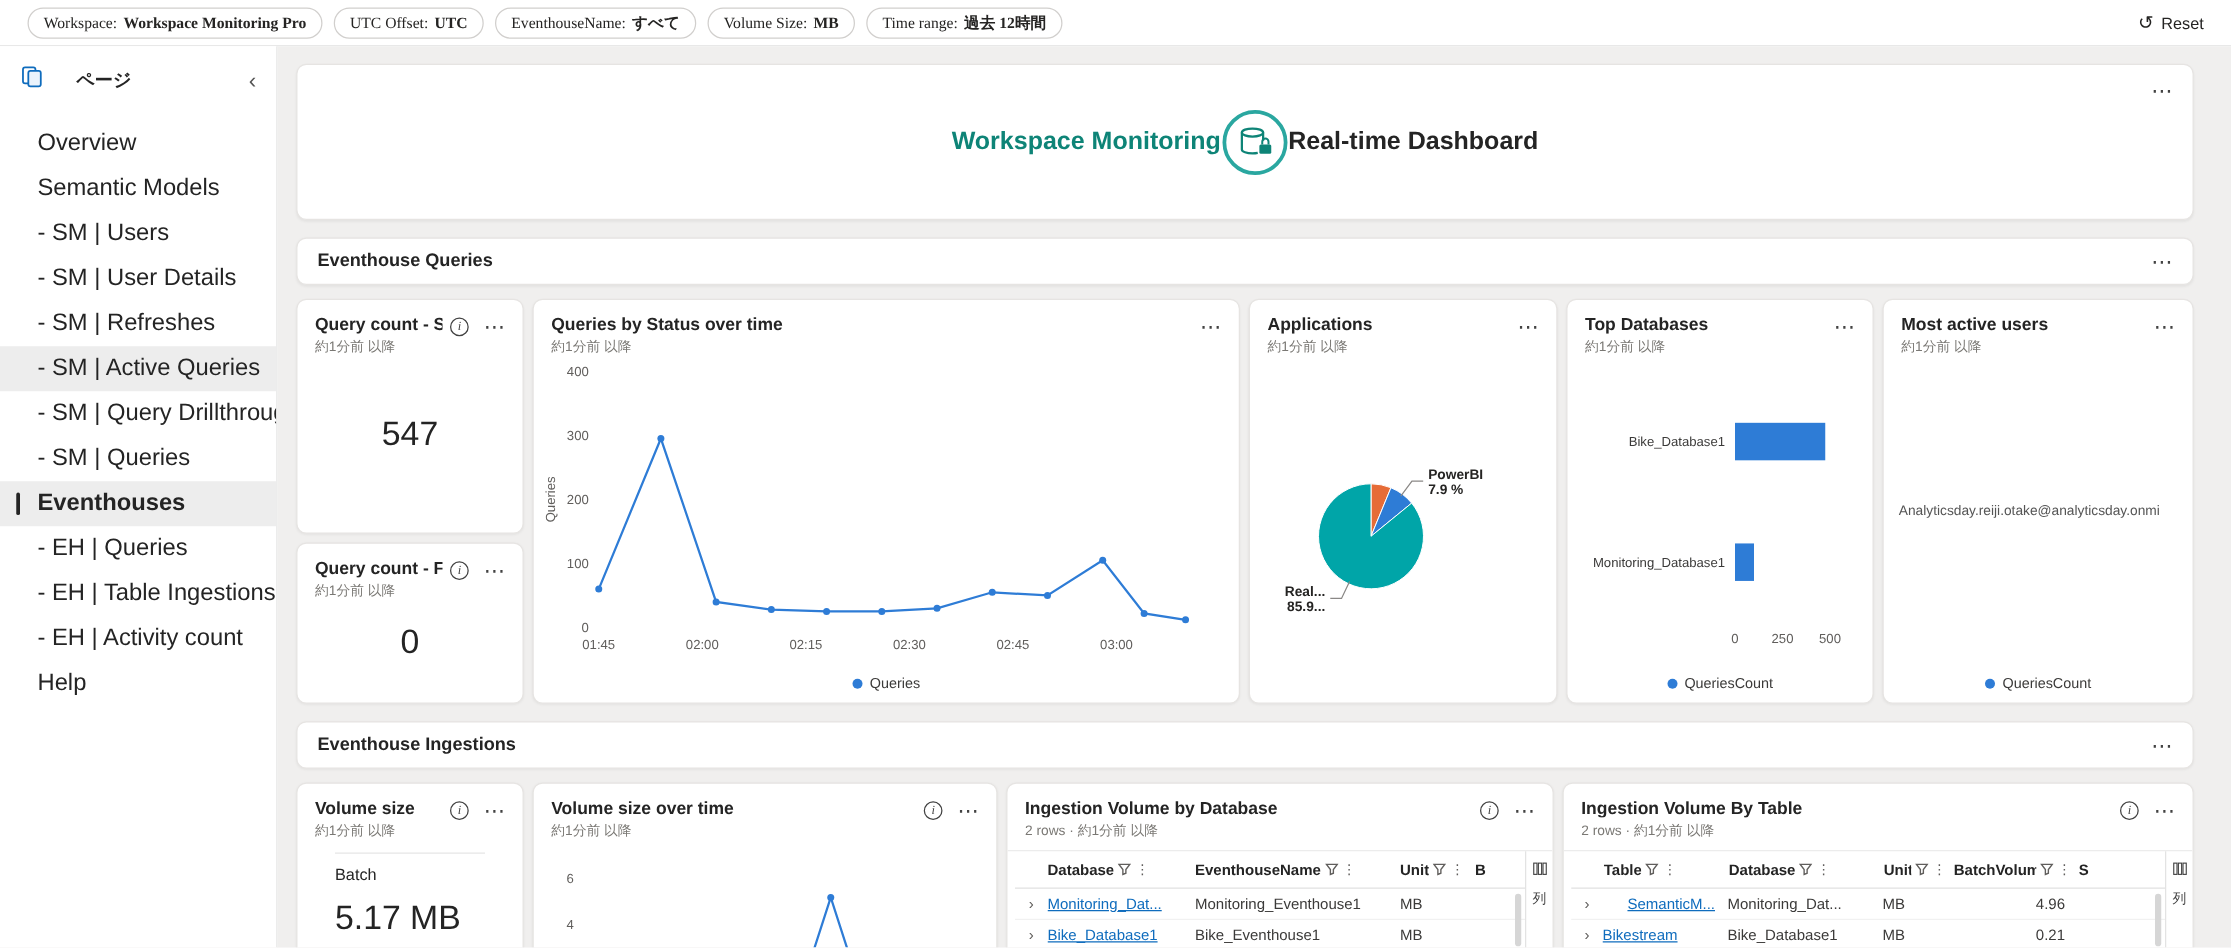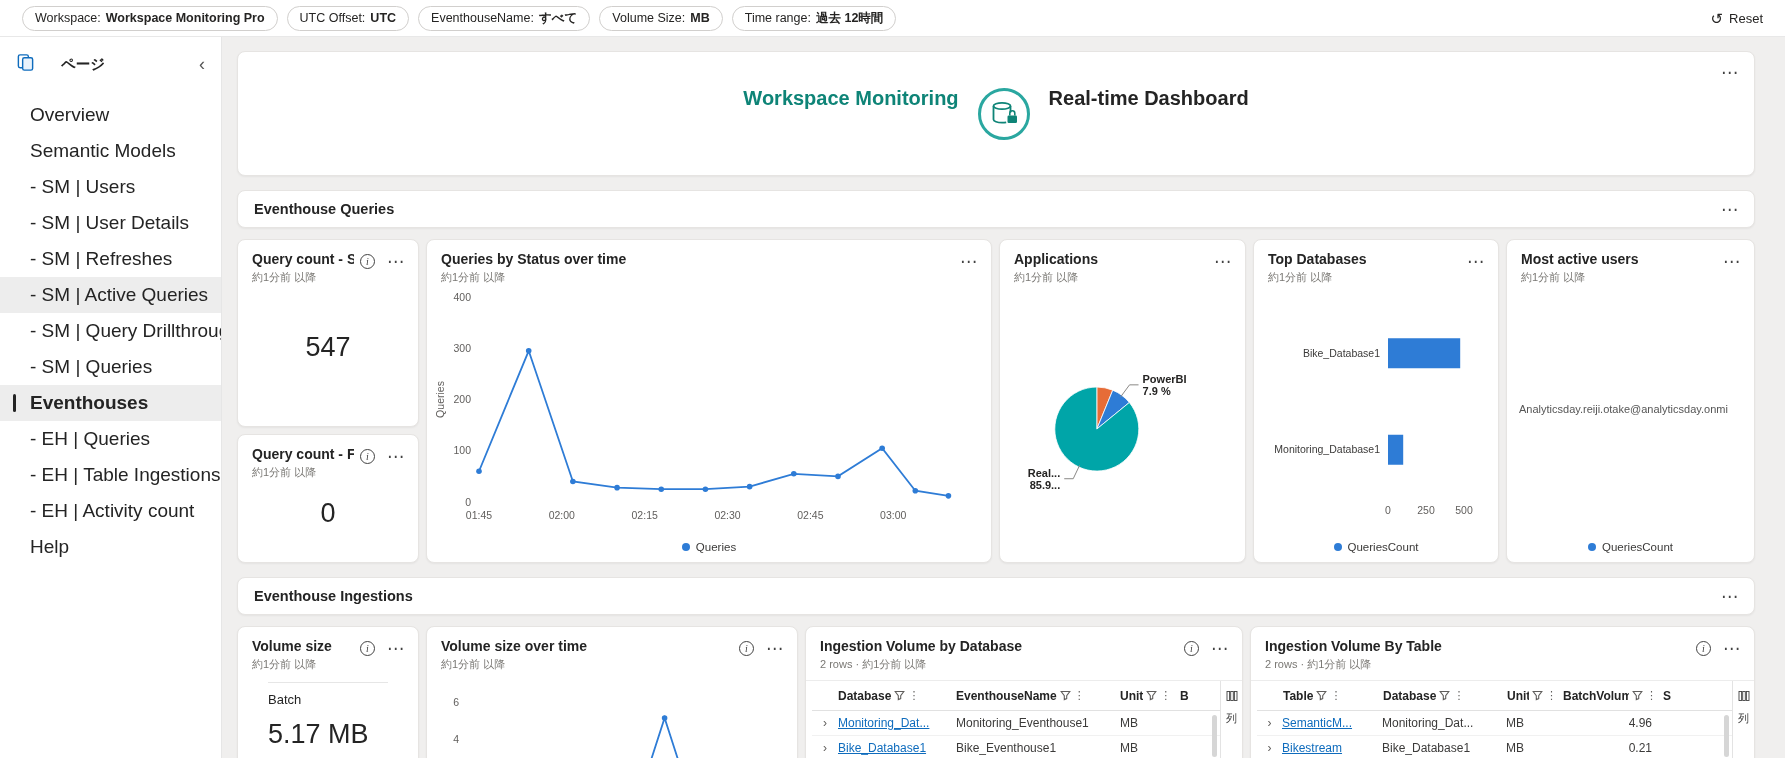--- a/index.html
+++ b/index.html
@@ -1,21 +1,21 @@
 <!DOCTYPE html>
 <html style="--teal: #0E8477; --chart-blue: #2E7CD6; --link-blue: #0F6CBD; --pie-teal: #00A5A8; --pie-orange: #E66C37;"><head>
 <meta charset="utf-8">
 <style>
   * { box-sizing: border-box; margin: 0; padding: 0; }
   html,body { width:1785px; height:758px; overflow:hidden; }
   body { font-family:"Liberation Sans","DejaVu Sans",sans-serif; background:#fff; color:#242424; }
 
   
   .filterbar { height:37px; display:flex; align-items:center; gap:9px; padding:0 22px; background:#fff; border-bottom:1px solid #e8e8e8; }
-  .pill { display:inline-flex; align-items:center; height:25px; padding:0 12px; border:1px solid #d1cfcd; border-radius:13px; background:#fff; font-size:12.5px; color:#252423; cursor:pointer; white-space:nowrap; font-family:Liberation Sans, sans-serif; }
+  .pill { display:inline-flex; align-items:center; height:25px; padding:0 12px; border:1px solid #d1cfcd; border-radius:13px; background:#fff; font-size:12.5px; color:#252423; cursor:pointer; white-space:nowrap; font-family:Liberation Serif, serif; }
   .pill-value { font-weight:700; margin-left:5px; }
   .reset { margin-left:auto; display:flex; align-items:center; gap:6px; border:none; background:none; font-size:13px; color:#252423; cursor:pointer; font-family:inherit; }
   .reset-icon { font-size:15px; line-height:1; }
 
   
   .body { display:flex; height:721px; }
   .sidebar { width:222px; min-width:222px; background:#fff; border-right:1px solid #e6e6e6; overflow:hidden; }
   .sidebar-head { height:54px; display:flex; align-items:center; gap:26px; padding:0 16px; }
   .sidebar-title { font-size:14.5px; font-weight:700; flex:1; }
   .collapse-btn { background:none; border:none; font-size:18px; color:#555; cursor:pointer; line-height:1; }
@@ -23,21 +23,21 @@
   .nav-item { position:relative; height:36px; line-height:36px; padding-left:30px; font-size:19px; color:#242424; cursor:pointer; white-space:nowrap; overflow:hidden; }
   .nav-item.highlighted { background:#ededed; }
   .nav-item.selected { background:#ededed; font-weight:700; }
   .nav-item.selected::before { content:""; position:absolute; left:13px; top:9px; width:3px; height:18px; background:#242424; border-radius:2px; }
 
   .main { flex:1; background:#f0efee; padding:14px 30px 0 15px; overflow:hidden; }
   .card { background:#fff; border:1px solid #e6e4e2; border-radius:8px; box-shadow:0 1px 2px rgba(0,0,0,.05); }
 
   
   .banner { height:125px; position:relative; margin-bottom:14px; display:flex; align-items:center; justify-content:center; }
-  .banner-inner { display:flex; align-items:flex-start; gap:18px; }
+  .banner-inner { display:flex; align-items:center; }
   .banner-left { font-size:20px; font-weight:700; color:var(--teal); }
   .banner-right { font-size:20px; font-weight:700; color:#242424; }
   .banner-icon svg { display:block; }
   .more { background:none; border:none; font-size:17px; color:#424242; cursor:pointer; line-height:1; padding:2px 4px; font-family:inherit; }
   .banner .more { position:absolute; top:10px; right:12px; }
 
   
   .section-bar { height:38px; display:flex; align-items:center; padding:0 12px 0 16px; margin-bottom:11px; }
   .section-title { font-size:14.5px; font-weight:700; flex:1; }
 
@@ -501,21 +501,21 @@
                     </span>
                     <span class="col-menu">⋮</span>
                   </div>
                   <div class="t-hcell" style="width: 70px;">
                     <span class="t-hlabel">S</span>
                   </div>
                 </div>
               <div class="t-body">
                   <div class="t-row">
                     <span class="row-chevron">›</span>
-                    <span class="t-cell link" style="width: 100px;">SemanticM...</span>
+                    <span class="t-cell link" style="width: 100px; text-align: right;">SemanticM...</span>
                     <span class="t-cell" style="width: 124px;">Monitoring_Dat...</span>
                     <span class="t-cell" style="width: 56px;">MB</span>
                     <span class="t-cell right" style="width: 100px;">4.96</span>
                     <span class="t-cell" style="width: 70px;"></span>
                   </div>
                   <div class="t-row">
                     <span class="row-chevron">›</span>
                     <span class="t-cell link" style="width: 100px;">Bikestream</span>
                     <span class="t-cell" style="width: 124px;">Bike_Database1</span>
                     <span class="t-cell" style="width: 56px;">MB</span>

